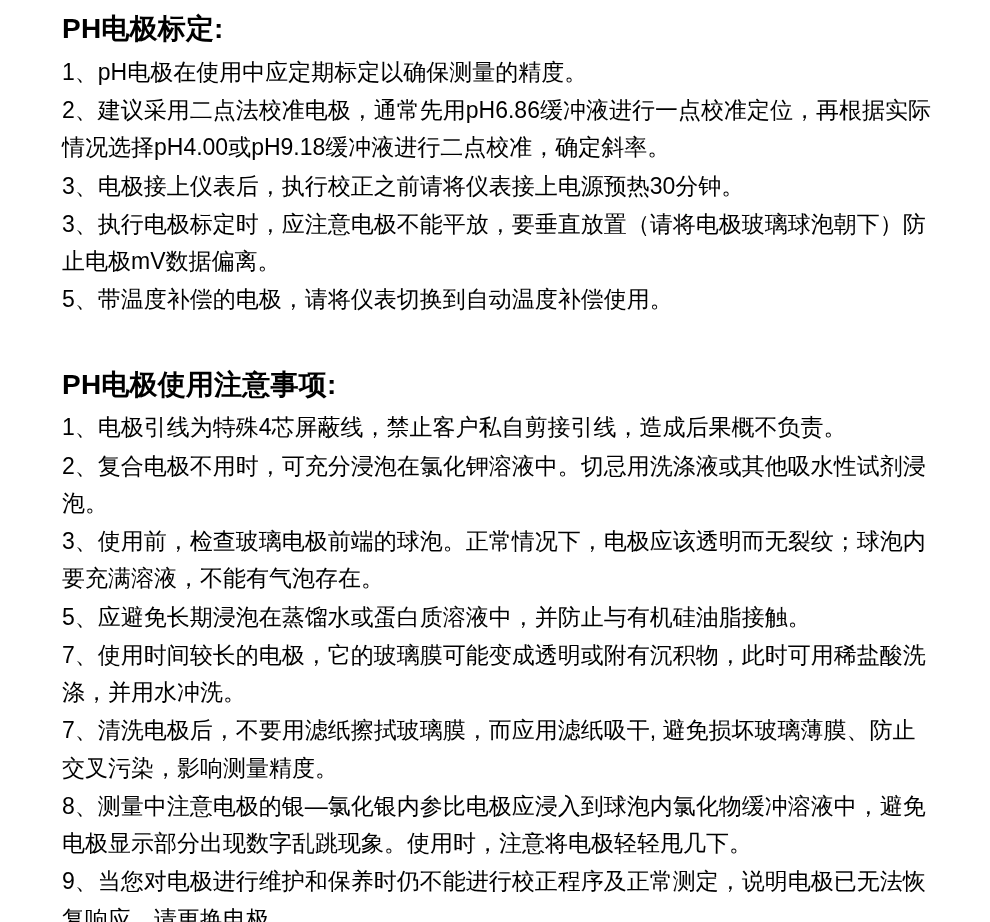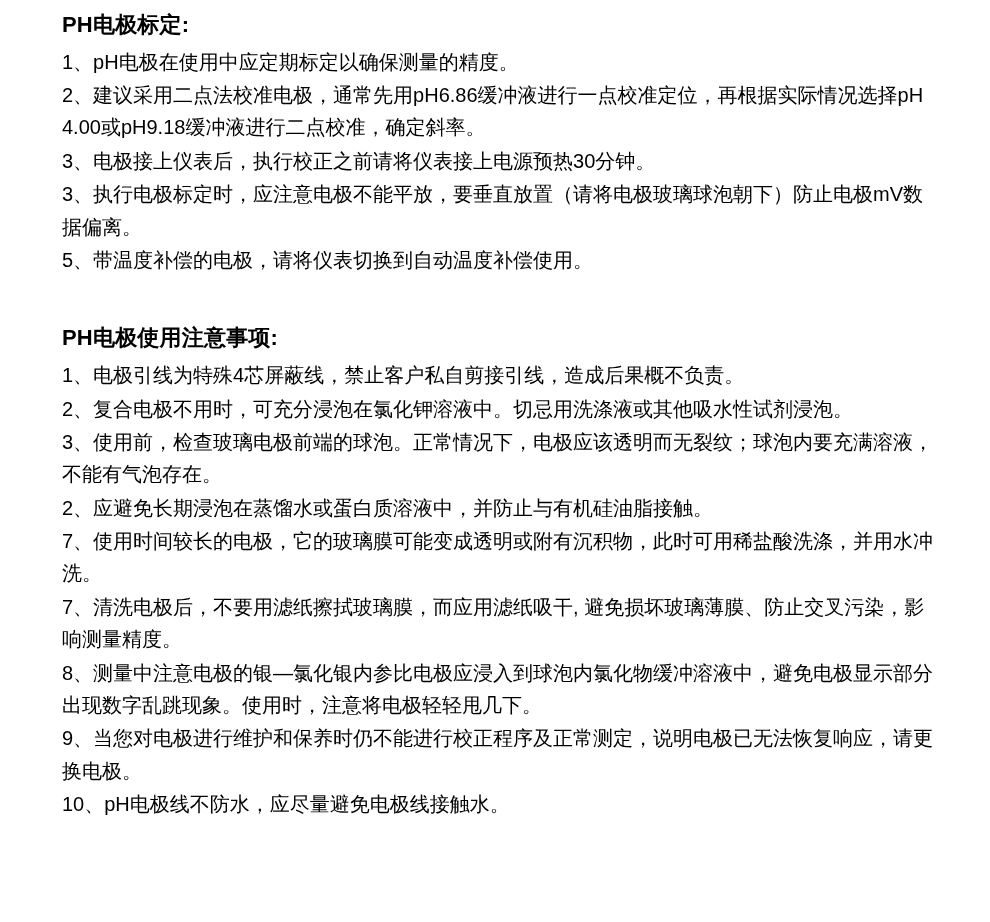--- a/index.html
+++ b/index.html
@@ -18,28 +18,28 @@
     box-sizing: border-box;
     padding: 10px 56px 10px 62px;
   }
   .section {
     margin: 0;
   }
   .section + .section {
     margin-top: 47px;
   }
   .section-title {
-    font-size: 22px;
+    font-size: 28px;
     font-weight: bold;
     line-height: 1.35;
     margin: 0 0 6px 0;
     letter-spacing: 0.2px;
   }
   .para {
-    font-size: 20px;
+    font-size: 23px;
     line-height: 1.62;
     margin: 0;
     text-align: left;
     word-break: break-all;
   }
   .para + .para {
     margin-top: 1px;
   }
 </style>
 </head>
@@ -54,21 +54,21 @@
     <p class="para">3、电极接上仪表后，执行校正之前请将仪表接上电源预热30分钟。</p>
     <p class="para">3、执行电极标定时，应注意电极不能平放，要垂直放置（请将电极玻璃球泡朝下）防止电极mV数据偏离。</p>
     <p class="para">5、带温度补偿的电极，请将仪表切换到自动温度补偿使用。</p>
   </div>
 
   <div class="section">
     <h1 class="section-title">PH电极使用注意事项:</h1>
     <p class="para">1、电极引线为特殊4芯屏蔽线，禁止客户私自剪接引线，造成后果概不负责。</p>
     <p class="para">2、复合电极不用时，可充分浸泡在氯化钾溶液中。切忌用洗涤液或其他吸水性试剂浸泡。</p>
     <p class="para">3、使用前，检查玻璃电极前端的球泡。正常情况下，电极应该透明而无裂纹；球泡内要充满溶液，不能有气泡存在。</p>
-    <p class="para">2、应避免长期浸泡在蒸馏水或蛋白质溶液中，并防止与有机硅油脂接触。</p>
+    <p class="para">5、应避免长期浸泡在蒸馏水或蛋白质溶液中，并防止与有机硅油脂接触。</p>
     <p class="para">7、使用时间较长的电极，它的玻璃膜可能变成透明或附有沉积物，此时可用稀盐酸洗涤，并用水冲洗。</p>
     <p class="para">7、清洗电极后，不要用滤纸擦拭玻璃膜，而应用滤纸吸干, 避免损坏玻璃薄膜、防止交叉污染，影响测量精度。</p>
     <p class="para">8、测量中注意电极的银—氯化银内参比电极应浸入到球泡内氯化物缓冲溶液中，避免电极显示部分出现数字乱跳现象。使用时，注意将电极轻轻甩几下。</p>
     <p class="para">9、当您对电极进行维护和保养时仍不能进行校正程序及正常测定，说明电极已无法恢复响应，请更换电极。</p>
     <p class="para">10、pH电极线不防水，应尽量避免电极线接触水。</p>
   </div>
 
 </div>
 
 </body></html>

